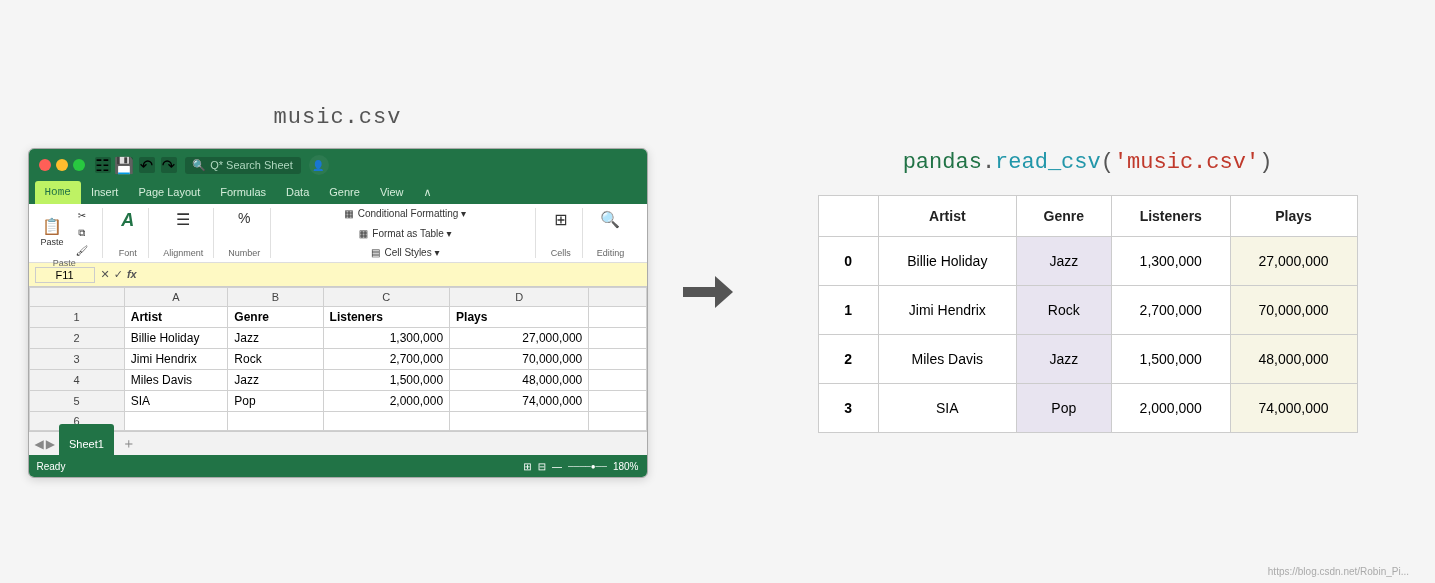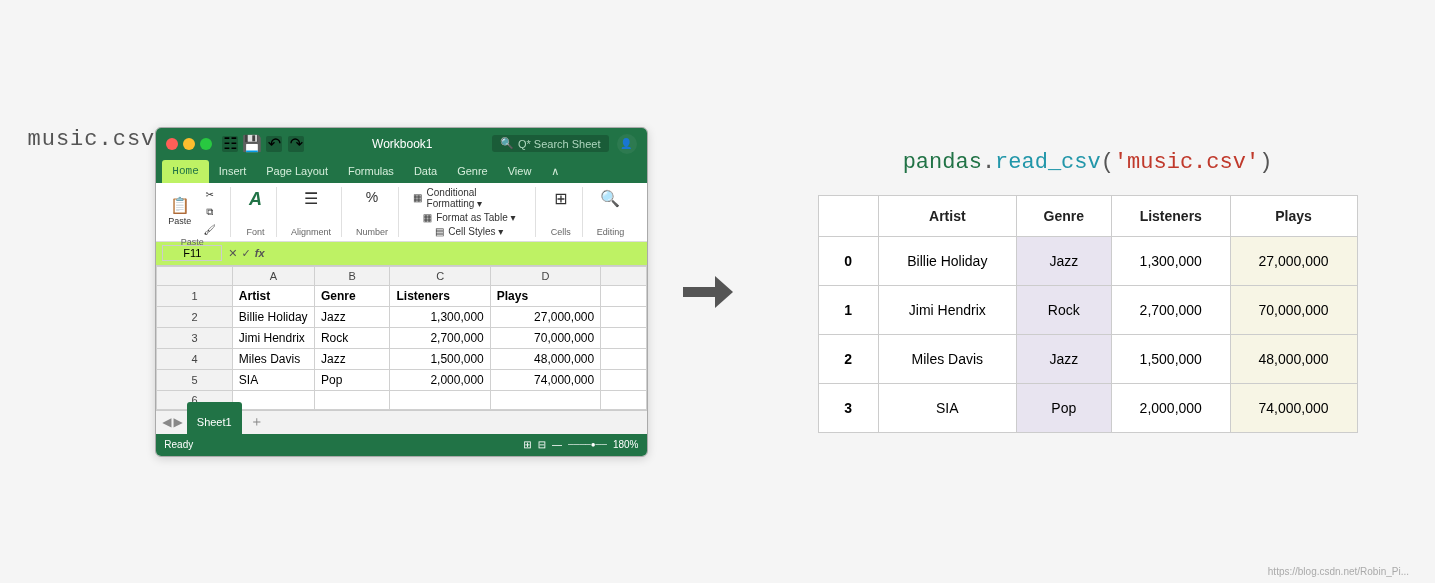--- a/index.html
+++ b/index.html
@@ -21,21 +21,22 @@
       justify-content: center;
       width: 1435px;
       height: 583px;
       background: #f5f5f5;
       position: relative;
     }
 
     
     .left-side {
       display: flex;
-      flex-direction: row;
+      flex-direction: column;
+      align-items: center;
       width: 660px;
       padding: 20px;
     }
 
     .csv-title {
       font-family: 'Courier New', monospace;
       font-size: 22px;
       color: #555;
       margin-bottom: 18px;
       letter-spacing: 1px;
@@ -166,21 +167,21 @@
       padding: 2px 4px;
     }
     .ribbon-btn-icon {
       font-size: 16px;
       line-height: 1;
     }
     .ribbon-btn-label { font-size: 9px; }
 
     
     .formula-bar {
-      background: #bef264;
+      background: #fef9c3;
       border-bottom: 1px solid #ccc;
       display: flex;
       align-items: center;
       padding: 3px 6px;
       gap: 6px;
       height: 24px;
     }
     .name-box {
       width: 60px;
       border: 1px solid #ccc;
@@ -378,21 +379,20 @@
           <div class="tl-red"></div>
           <div class="tl-yellow"></div>
           <div class="tl-green"></div>
         </div>
         <div class="titlebar-icons">
           <div class="titlebar-icon">☷</div>
           <div class="titlebar-icon">💾</div>
           <div class="titlebar-icon">↶</div>
           <div class="titlebar-icon">↷</div>
         </div>
-        <div class="title-text">Workbook1</div>
         <div class="search-bar">
           <span>🔍</span>
           <span>Q* Search Sheet</span>
         </div>
         <div class="user-icon">👤</div>
       </div>
 
       <div class="excel-ribbon-tabs">
         <div class="ribbon-tab active">Home</div>
         <div class="ribbon-tab">Insert</div>

